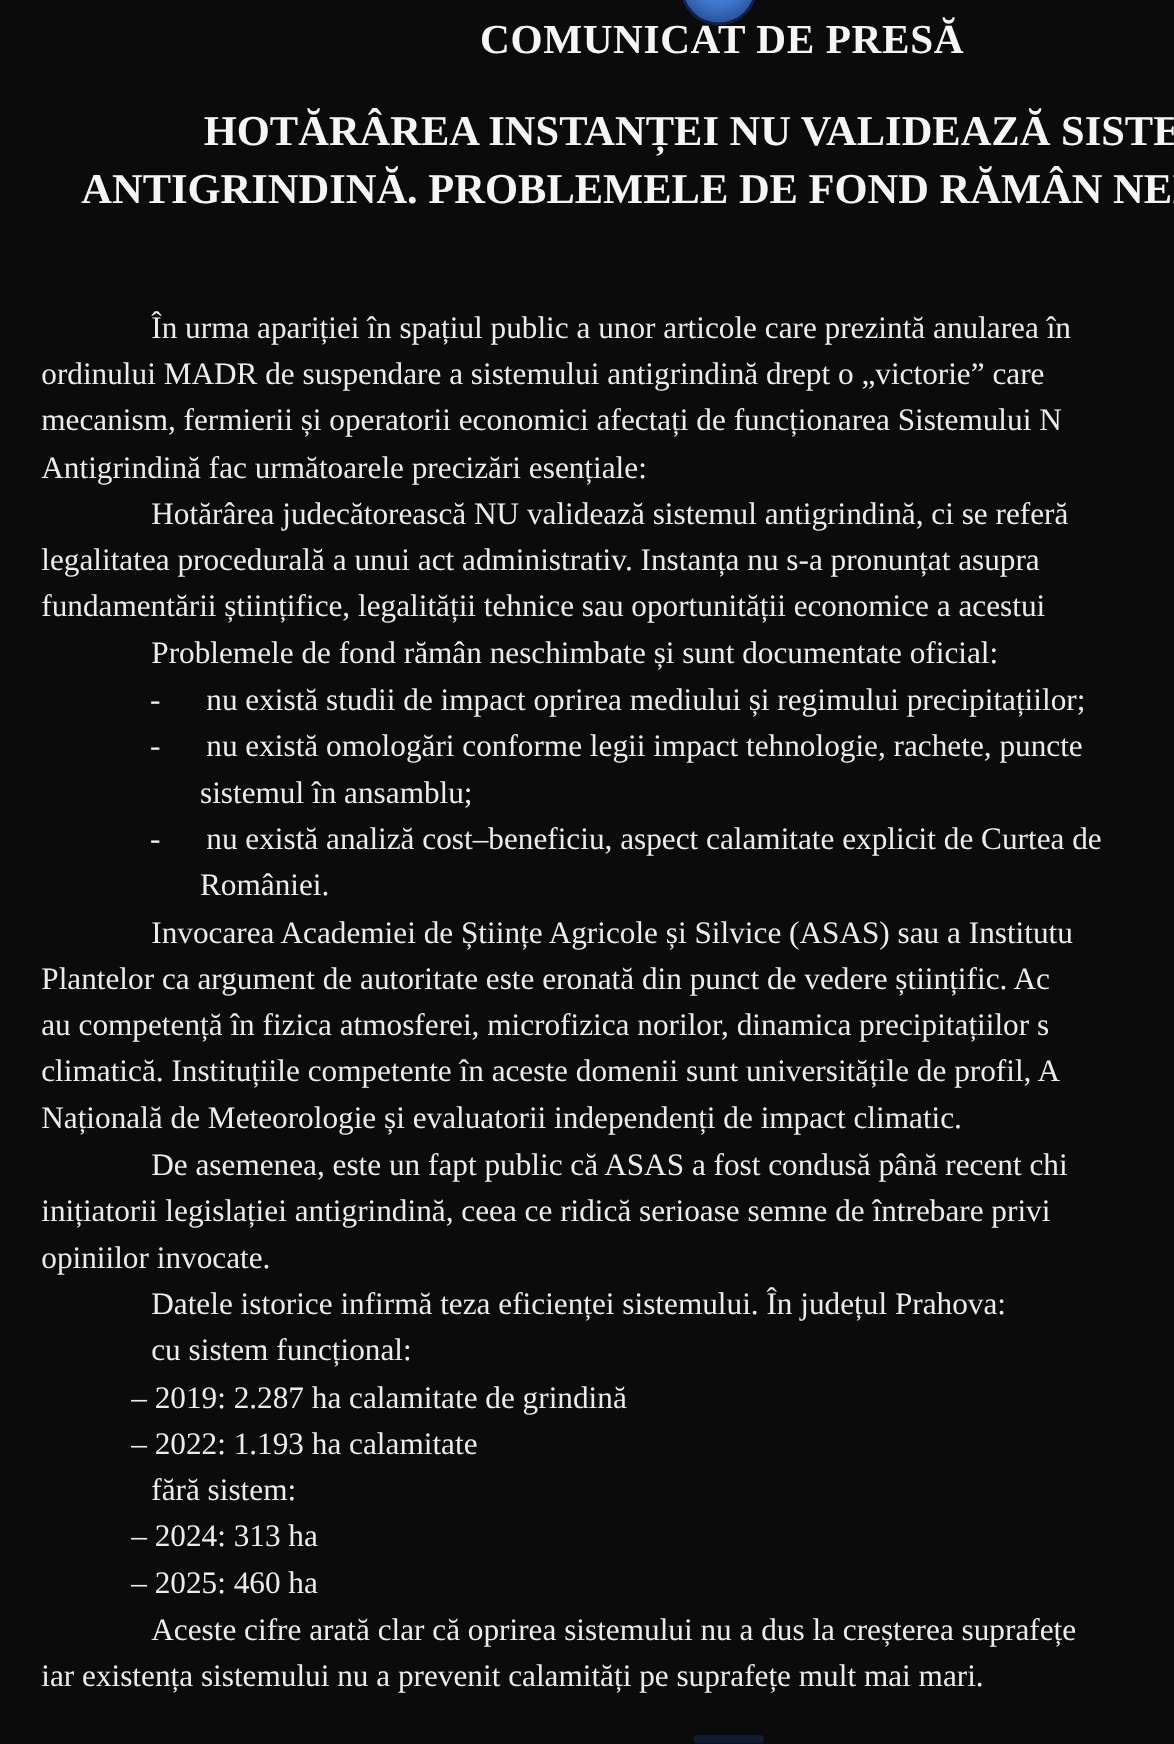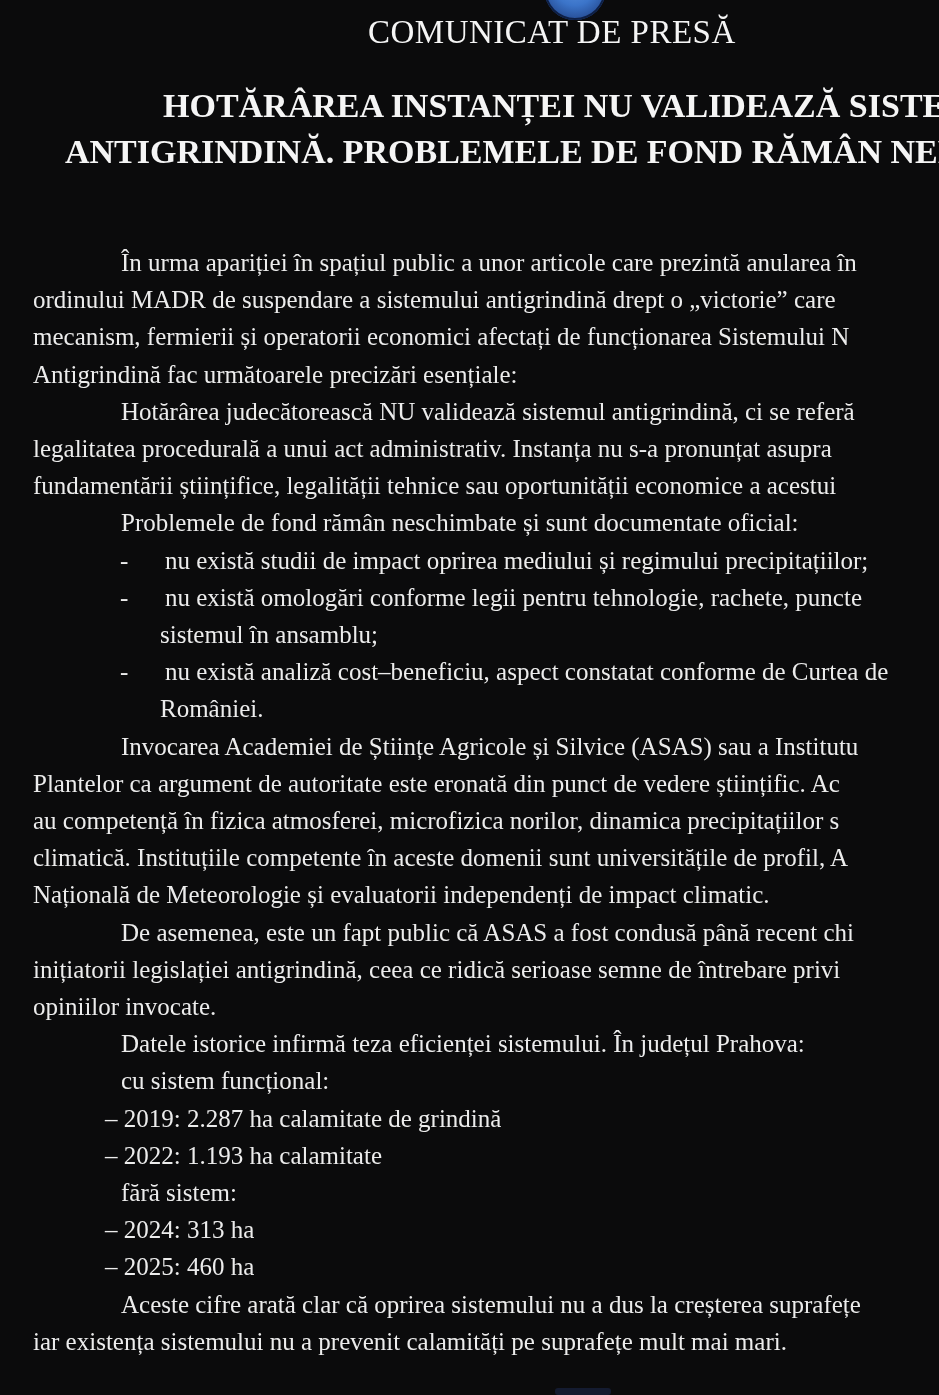--- a/index.html
+++ b/index.html
@@ -3,22 +3,22 @@
 <meta charset="utf-8">
 <style>
   html,body{margin:0;padding:0;}
   body{
     width:939px;height:1395px;overflow:hidden;position:relative;
     background:#0b0b0c;
     font-family:"Liberation Serif","DejaVu Serif",serif;
   }
   .doc{position:absolute;left:0;top:0;width:1162px;color:#ececec;}
   .title{
-    position:absolute;left:368px;top:14px;white-space:nowrap;
-    font-size:33px;font-weight:normal;color:#f5f5f5;letter-spacing:.5px;
+    position:absolute;left:384px;top:14px;white-space:nowrap;
+    font-size:33px;font-weight:bold;color:#f5f5f5;letter-spacing:.5px;
   }
   .avatar{
     position:absolute;left:544px;top:-42px;width:62px;height:62px;border-radius:50%;
     background:radial-gradient(circle at 50% 42%,#5b93e0 0%,#3b74c9 45%,#274e96 75%,#16295c 100%);
     box-shadow:0 0 0 2px #0e1f45 inset;
   }
   .h1,.h2{
     position:absolute;white-space:nowrap;
     font-size:34px;font-weight:bold;color:#f5f5f5;
   }
@@ -59,25 +59,25 @@
     <div class="line">Antigrindină fac următoarele precizări esențiale:</div>
     <div class="line ind">Hotărârea judecătorească NU validează sistemul antigrindină, ci se referă</div>
     <div class="line">legalitatea procedurală a unui act administrativ. Instanța nu s-a pronunțat asupra</div>
     <div class="line">fundamentării științifice, legalității tehnice sau oportunității economice a acestui</div>
     <div class="line ind">Problemele de fond rămân neschimbate și sunt documentate oficial:</div>
 
     <div class="line bullet">
       <span class="dash">-</span><span>nu există studii de impact oprirea mediului și regimului precipitațiilor;</span>
     </div>
     <div class="line bullet">
-      <span class="dash">-</span><span>nu există omologări conforme legii pentru tehnologie, rachete, puncte</span>
+      <span class="dash">-</span><span>nu există omologări conforme legii impact tehnologie, rachete, puncte</span>
     </div>
     <div class="line bcont">sistemul în ansamblu;</div>
     <div class="line bullet">
-      <span class="dash">-</span><span>nu există analiză cost–beneficiu, aspect constatat conforme de Curtea de</span>
+      <span class="dash">-</span><span>nu există analiză cost–beneficiu, aspect calamitate explicit de Curtea de</span>
     </div>
     <div class="line bcont">României.</div>
 
     <div class="line ind">Invocarea Academiei de Științe Agricole și Silvice (ASAS) sau a Institutu</div>
     <div class="line">Plantelor ca argument de autoritate este eronată din punct de vedere științific. Ac</div>
     <div class="line">au competență în fizica atmosferei, microfizica norilor, dinamica precipitațiilor s</div>
     <div class="line">climatică. Instituțiile competente în aceste domenii sunt universitățile de profil, A</div>
     <div class="line">Națională de Meteorologie și evaluatorii independenți de impact climatic.</div>
     <div class="line ind">De asemenea, este un fapt public că ASAS a fost condusă până recent chi</div>
     <div class="line">inițiatorii legislației antigrindină, ceea ce ridică serioase semne de întrebare privi</div>

